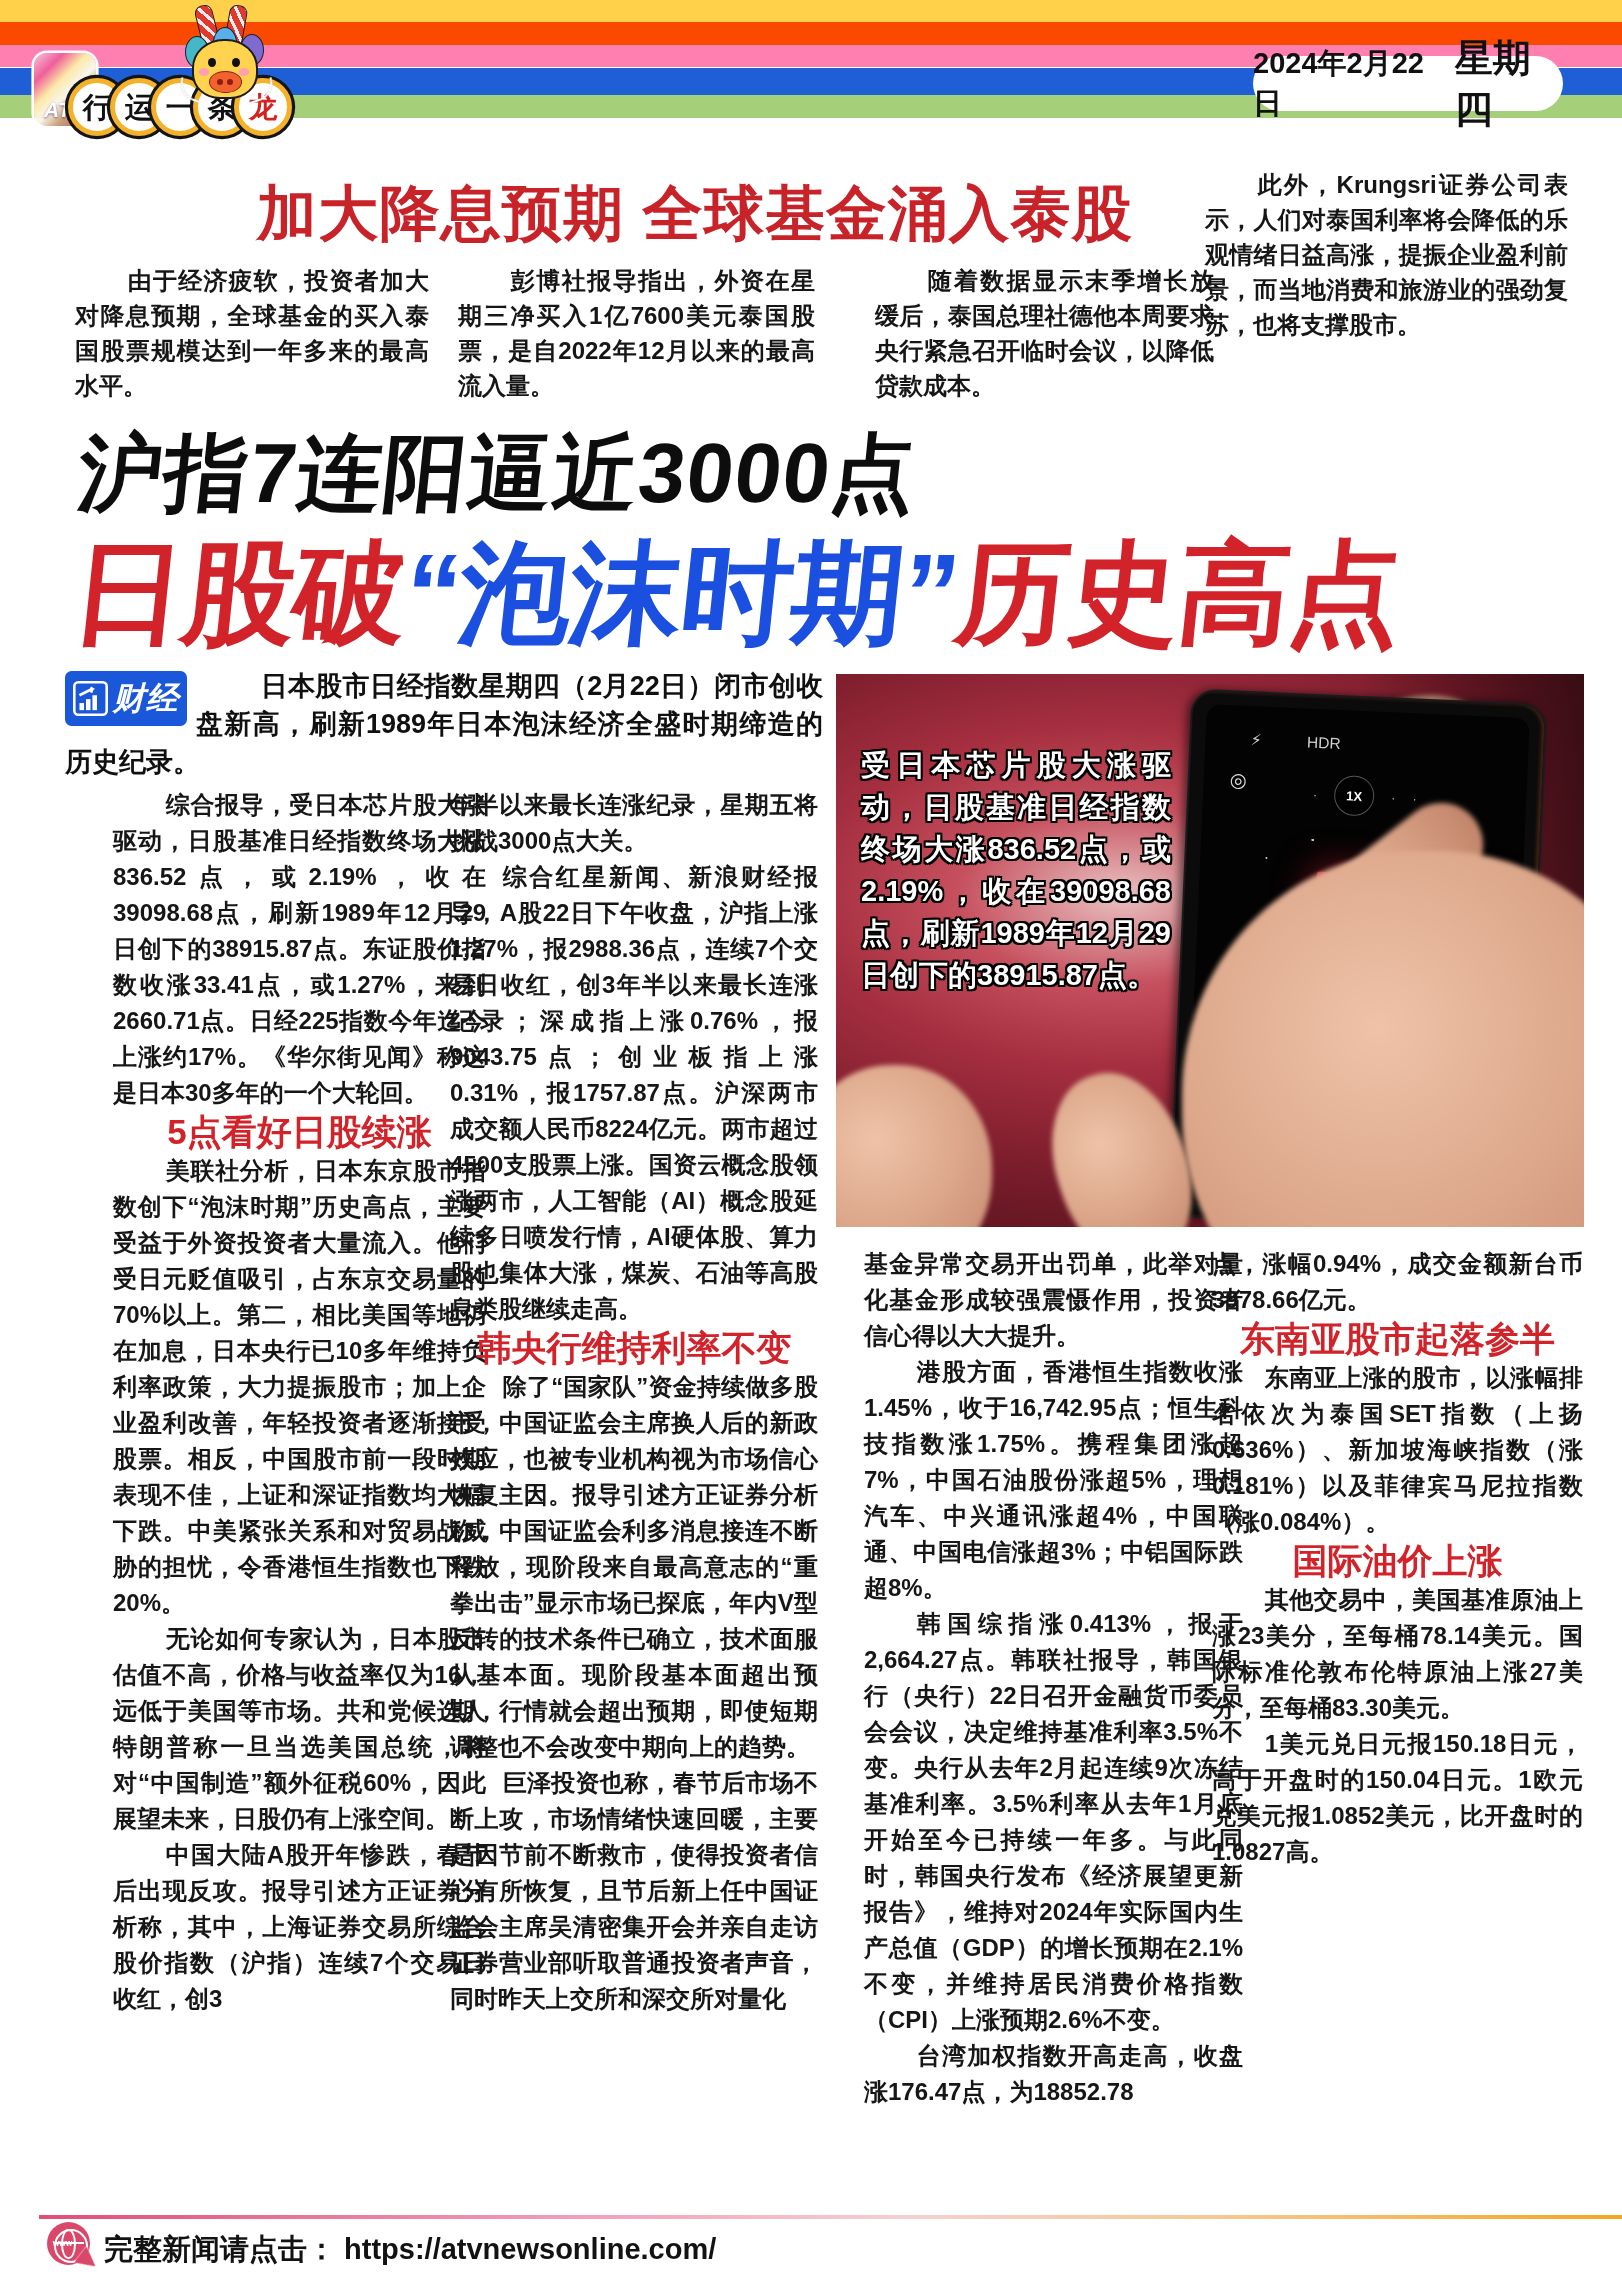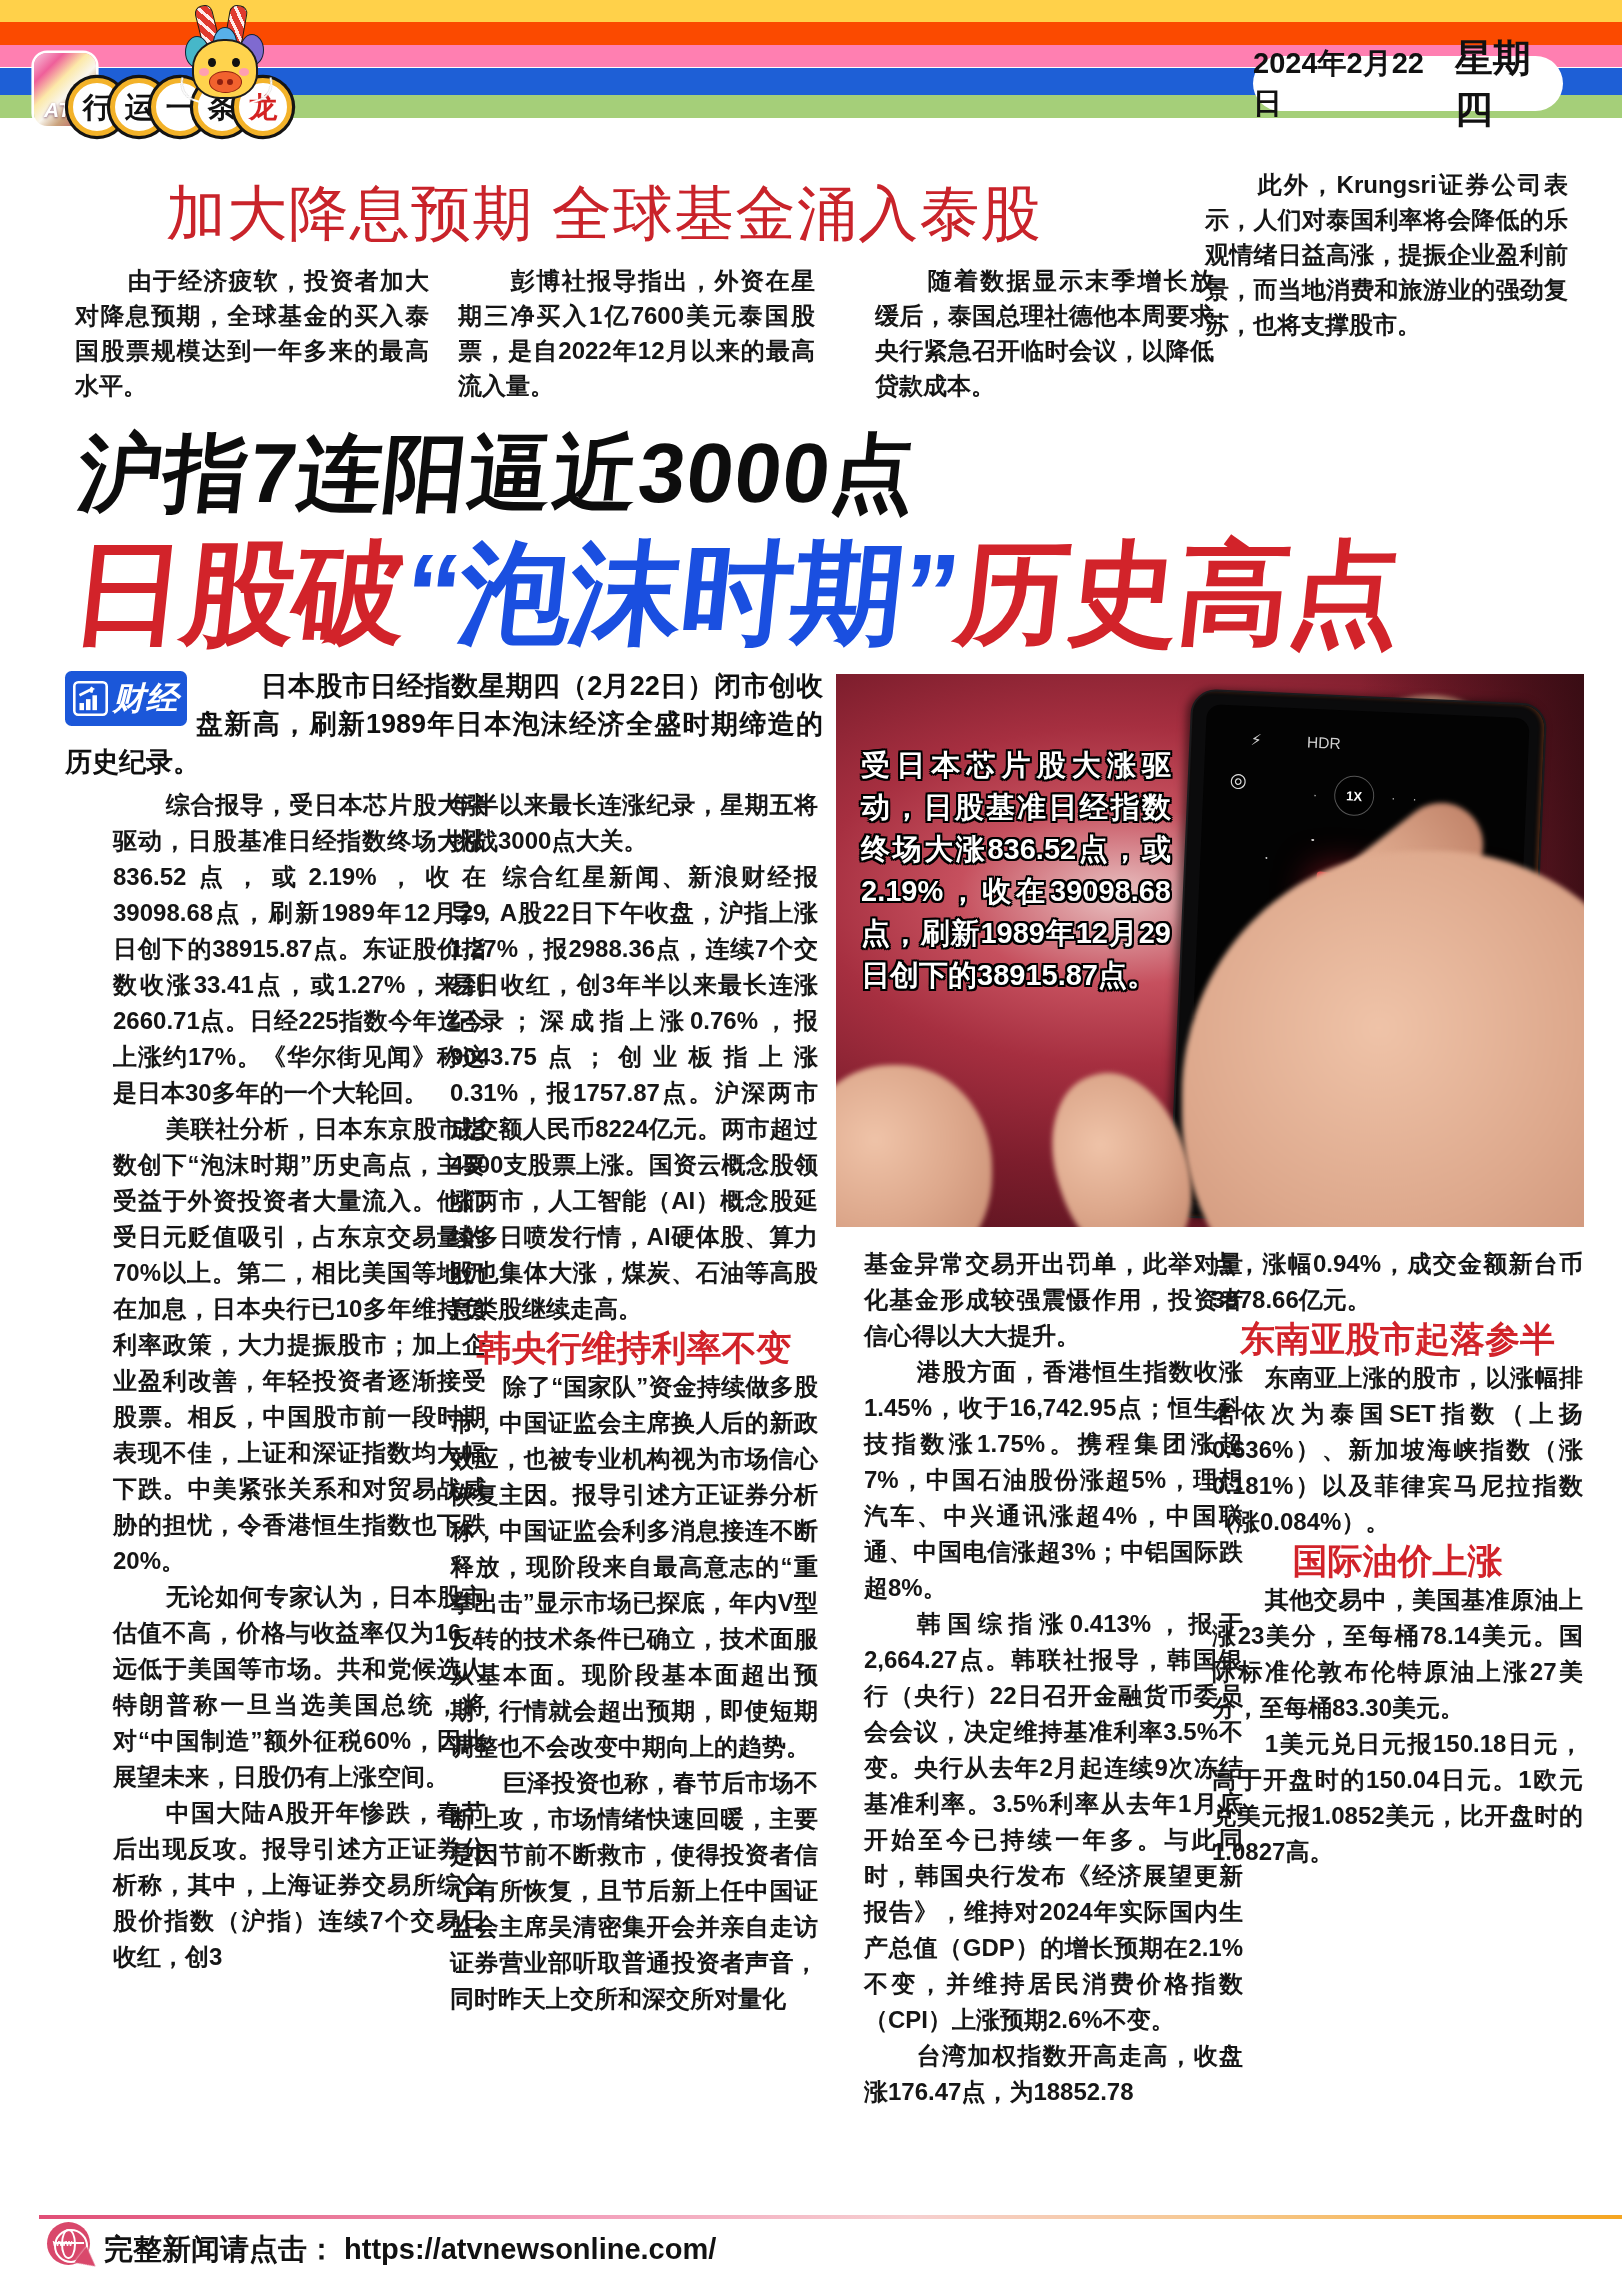--- a/index.html
+++ b/index.html
@@ -49,22 +49,22 @@
   .whisker{position:absolute;width:26px;height:17px;border:2.6px solid #fff;border-top:none;border-right:none;
      border-radius:0 0 0 19.5px;top:40px;filter:drop-shadow(0 0.6px 0.6px #0008);}
   .whisker.w1{left:-15.6px;transform:rotate(18deg);}
   .whisker.w2{left:53px;transform:rotate(-18deg) scaleX(-1);}
   
   .date-pill{position:absolute;left:1253px;top:56px;width:310px;height:55px;background:#fff;
      border-radius:28.6px;display:flex;align-items:center;justify-content:center;gap:11.7px;}
   .date-pill .d{font-size:29px;font-weight:600;color:#111;}
   .date-pill .w{font-size:38px;font-weight:900;color:#111;}
   
-  .a1-headline{position:absolute;left:75px;top:174px;width:1058px;text-align:center;
-     font-size:60px;font-weight:400;color:#c9232a;letter-spacing:1.3px;white-space:nowrap;}
+  .a1-headline{position:absolute;left:75px;top:174px;width:1058px;text-align:right;
+     font-size:60px;font-weight:700;color:#c9232a;letter-spacing:1.3px;white-space:nowrap;}
   .col{position:absolute;text-align:justify;text-justify:inter-ideograph;}
   .a1col{font-size:24px;line-height:35px;font-weight:600;color:#161616;}
   .a1c1{left:75px;top:263px;width:354px;}
   .a1c2{left:458px;top:263px;width:357px;}
   .a1c3{left:875px;top:263px;width:339px;}
   .a1c4{left:1205px;top:167px;width:363px;}
   .indent{text-indent:2.2em;}
   
   .lead-kicker{position:absolute;left:73px;top:417px;font-size:84px;font-weight:900;color:#0d0d0d;
      transform:skewX(-6deg);transform-origin:left bottom;letter-spacing:1.3px;white-space:nowrap;}
@@ -271,20 +271,21 @@
     <div class="hand f2"></div>
     <div class="hand f3"></div>
     <div class="hand palm"></div>
     <div class="hand thumbL"></div>
     <div class="hand leftlow"></div>
     <div class="caption">受日本芯片股大涨驱动，日股基准日经指数终场大涨836.52点，或2.19%，收在39098.68点，刷新1989年12月29日创下的38915.87点。</div>
   </div>
 
   <div class="col bodycol bc1">
     <p class="indent">综合报导，受日本芯片股大涨驱动，日股基准日经指数终场大涨836.52点，或2.19%，收在39098.68点，刷新1989年12月29日创下的38915.87点。东证股价指数收涨33.41点，或1.27%，来到2660.71点。日经225指数今年迄今上涨约17%。《华尔街见闻》称这是日本30多年的一个大轮回。</p>
+    <p class="subhead">5点看好日股续涨</p>
     <p class="indent">美联社分析，日本东京股市指数创下“泡沫时期”历史高点，主要受益于外资投资者大量流入。他们受日元贬值吸引，占东京交易量的70%以上。第二，相比美国等地仍在加息，日本央行已10多年维持负利率政策，大力提振股市；加上企业盈利改善，年轻投资者逐渐接受股票。相反，中国股市前一段时期表现不佳，上证和深证指数均大幅下跌。中美紧张关系和对贸易战威胁的担忧，令香港恒生指数也下跌20%。</p>
     <p class="indent">无论如何专家认为，日本股市估值不高，价格与收益率仅为16，远低于美国等市场。共和党候选人特朗普称一旦当选美国总统，将对“中国制造”额外征税60%，因此展望未来，日股仍有上涨空间。</p>
     <p class="indent">中国大陆A股开年惨跌，春节后出现反攻。报导引述方正证券分析称，其中，上海证券交易所综合股价指数（沪指）连续7个交易日收红，创3</p>
   </div>
   <div class="col bodycol bc2">
     <p>年半以来最长连涨纪录，星期五将挑战3000点大关。</p>
     <p class="indent">综合红星新闻、新浪财经报导，A股22日下午收盘，沪指上涨1.27%，报2988.36点，连续7个交易日收红，创3年半以来最长连涨纪录；深成指上涨0.76%，报9043.75点；创业板指上涨0.31%，报1757.87点。沪深两市成交额人民币8224亿元。两市超过4500支股票上涨。国资云概念股领涨两市，人工智能（AI）概念股延续多日喷发行情，AI硬体股、算力股也集体大涨，煤炭、石油等高股息类股继续走高。</p>
     <p class="subhead">韩央行维持利率不变</p>
     <p class="indent">除了“国家队”资金持续做多股市，中国证监会主席换人后的新政效应，也被专业机构视为市场信心恢复主因。报导引述方正证券分析称，中国证监会利多消息接连不断释放，现阶段来自最高意志的“重拳出击”显示市场已探底，年内V型反转的技术条件已确立，技术面服从基本面。现阶段基本面超出预期，行情就会超出预期，即使短期调整也不会改变中期向上的趋势。</p>
     <p class="indent">巨泽投资也称，春节后市场不断上攻，市场情绪快速回暖，主要是因节前不断救市，使得投资者信心有所恢复，且节后新上任中国证监会主席吴清密集开会并亲自走访证券营业部听取普通投资者声音，同时昨天上交所和深交所对量化</p>

